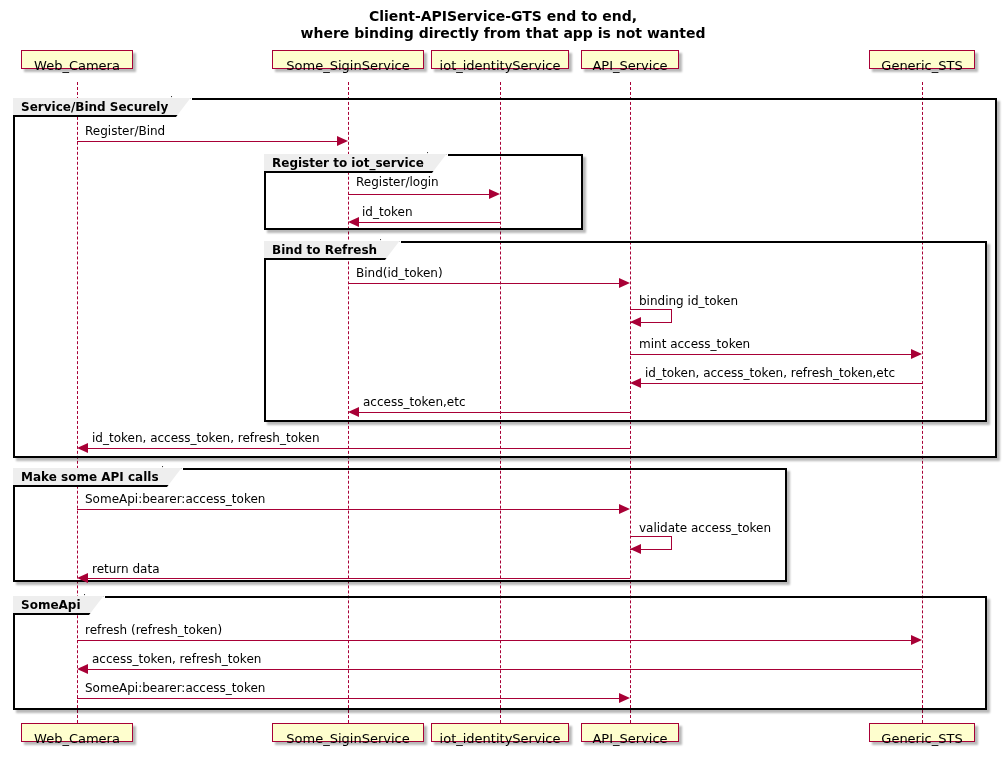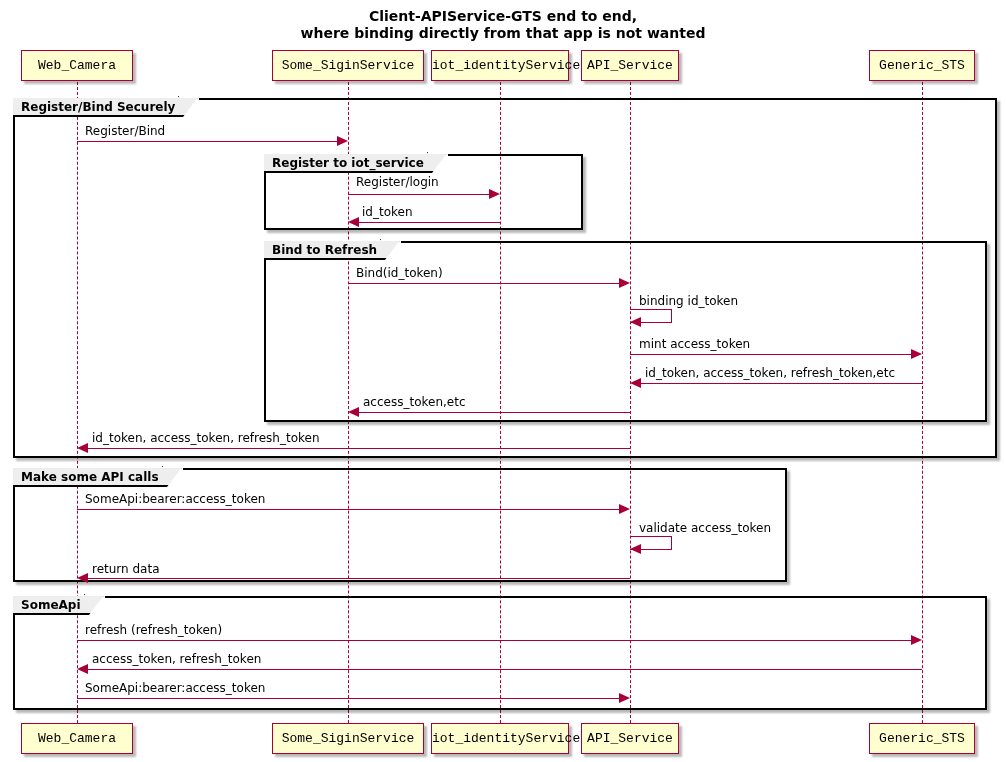--- a/index.html
+++ b/index.html
@@ -35,24 +35,23 @@
   
   .participant {
     position: absolute;
     background: #FEFECE;
     border: 1.5px solid #A80036;
     box-sizing: border-box;
     color: #000000;
     font-size: 13px;
     text-align: center;
     line-height: 30px;
-    height: 31px;
+    height: 19px;
     box-shadow: 3px 3px 2px rgba(0,0,0,0.28);
     white-space: nowrap;
-    font-family: Liberation Mono, monospace;
   }
   
   .lifeline {
     position: absolute;
     width: 0;
     border-left: 1.5px dashed #A80036;
   }
   
   .group {
     position: absolute;
@@ -163,21 +162,21 @@
   <div class="participant" style="left:869px; top:50px; width:106px;">Generic_STS</div>
 
   <div class="participant" style="left:21px; top:723px; width:112px;">Web_Camera</div>
   <div class="participant" style="left:272px; top:723px; width:152px;">Some_SiginService</div>
   <div class="participant" style="left:431px; top:723px; width:138px;">iot_identityService</div>
   <div class="participant" style="left:581px; top:723px; width:98px;">API_Service</div>
   <div class="participant" style="left:869px; top:723px; width:106px;">Generic_STS</div>
 
   <div class="group" style="left:13px; top:98px; width:984px; height:360px;"></div>
   <div class="group-label" style="left:13px; top:98px;">
-    <span>Register/Bind Securely</span>
+    <span>Service/Bind Securely</span>
     <span class="slash">
         <i></i>
       </span>
   </div>
 
   <div class="msg-label" style="left:85px; top:125px;">Register/Bind</div>
   <div class="msg-line" style="left:77px; top:141px; width:260px;"></div>
   <div class="arrow-r" style="left:337px; top:136px;"></div>
 
   <div class="group" style="left:264px; top:154px; width:319px; height:76px;"></div>

